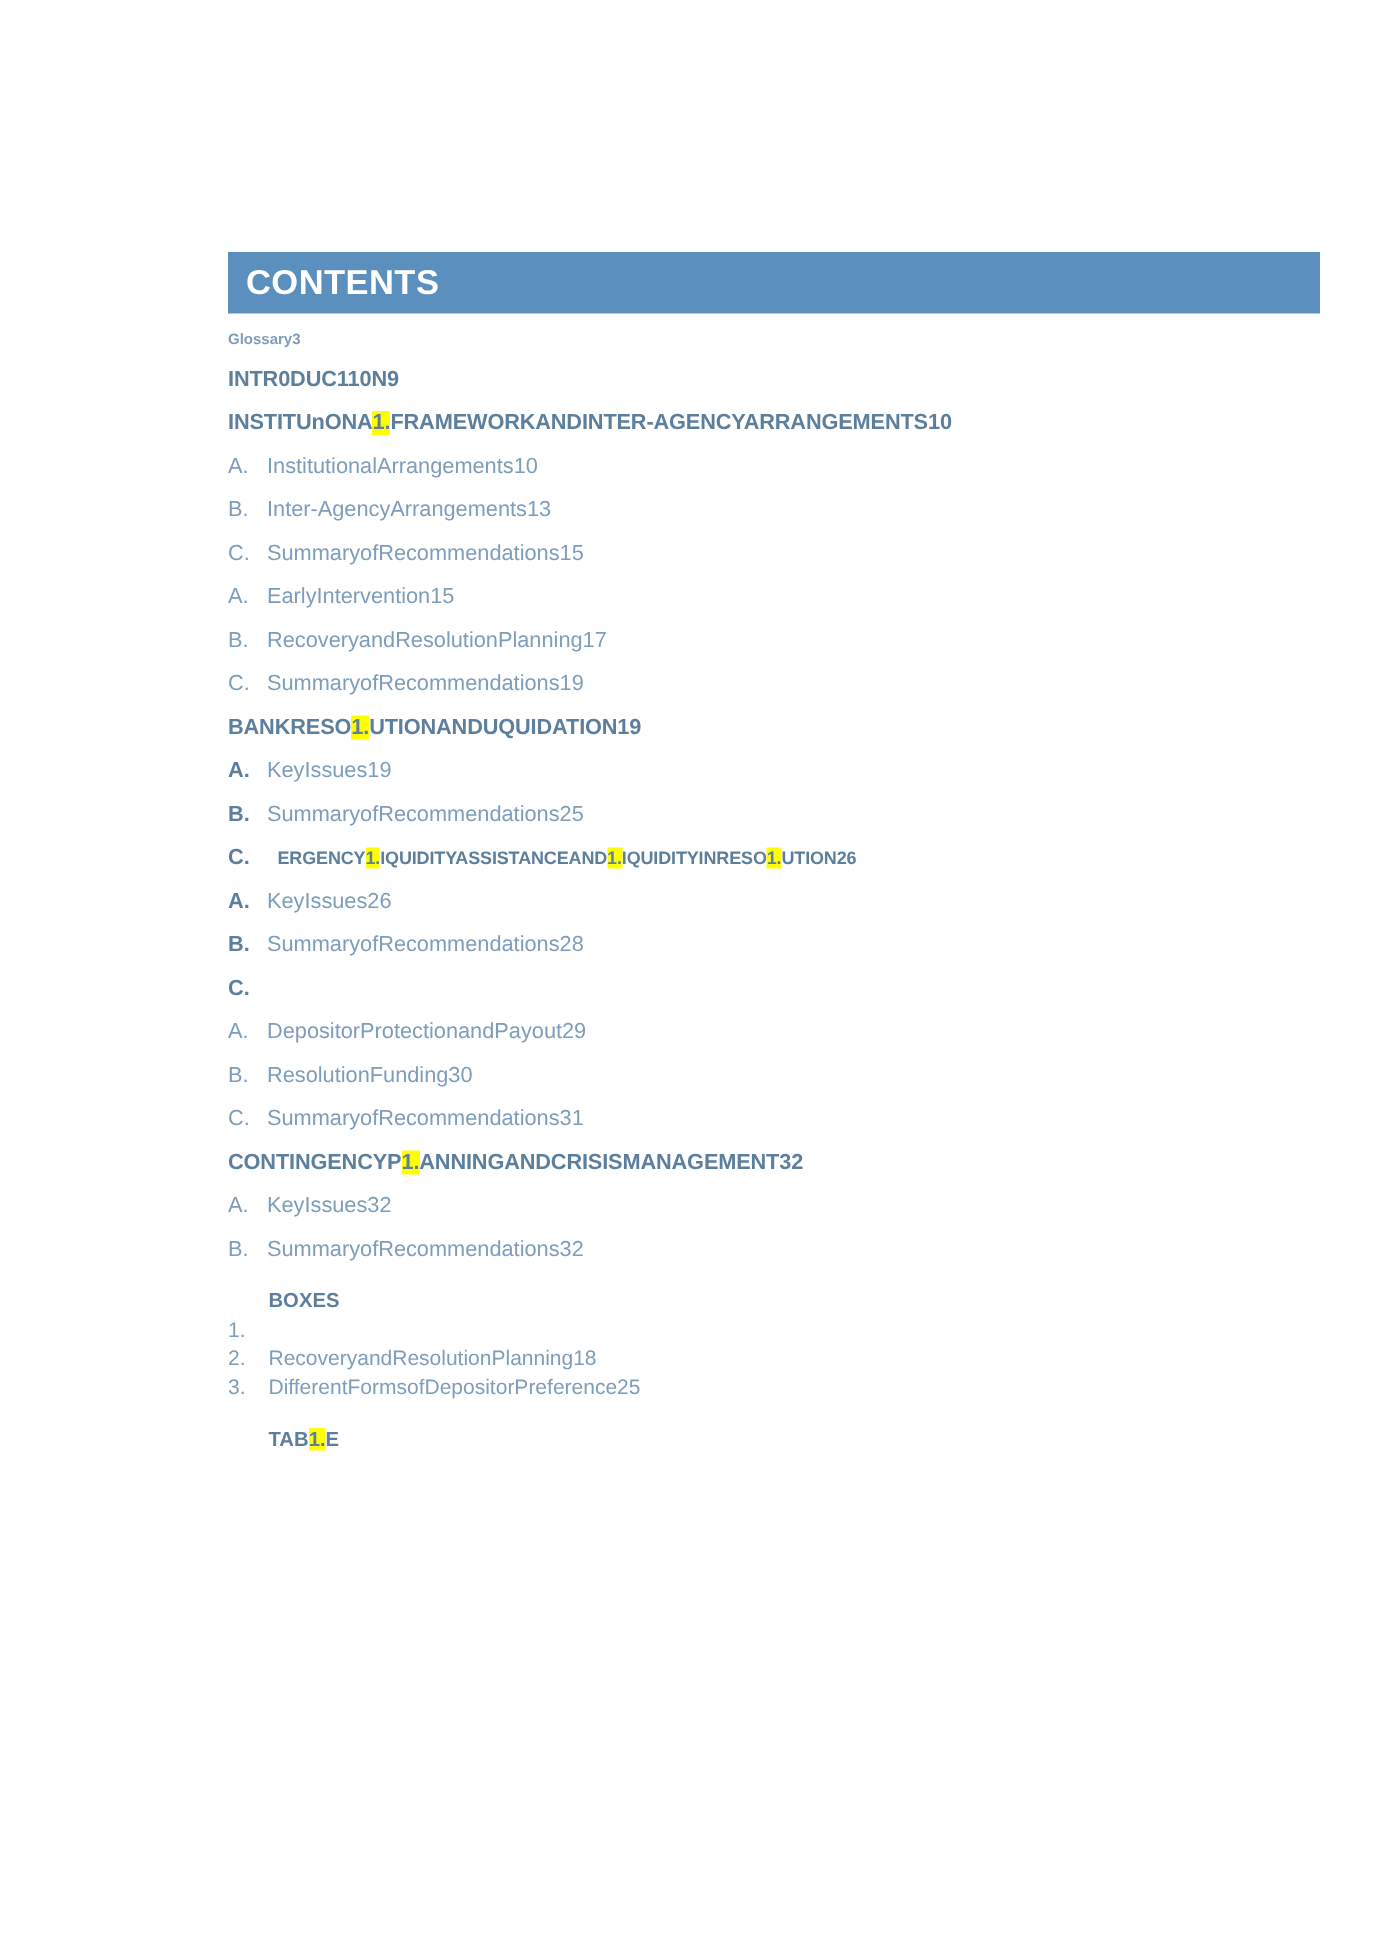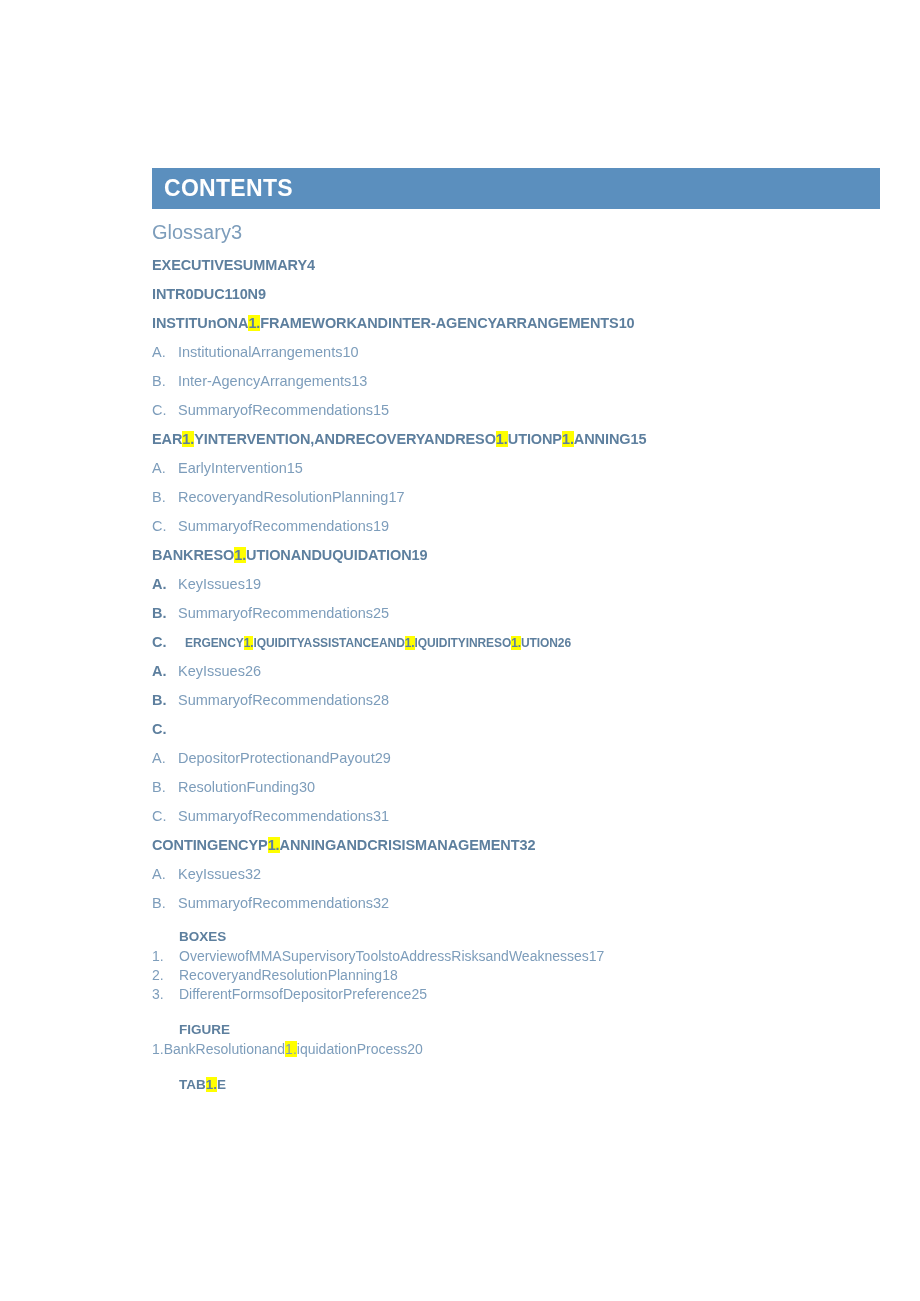--- a/index.html
+++ b/index.html
@@ -45,21 +45,22 @@
   }
 
   
   .toc-body { padding-top: 10px; }
 
   
   .row-plain {
     margin-top: 2px;
     margin-bottom: 13px;
     color: #7d9dbb;
-    font-size: 20px;
+    font-size: 10px;
+    font-weight: bold;
   }
 
   
   .row-heading {
     display: block;
     color: #5d7f9e;
     font-weight: bold;
     font-size: 14.5px;
     letter-spacing: -0.1px;
     margin-bottom: 13px;
@@ -153,23 +154,20 @@
     <div class="title-band">
       <span class="title-band-text">CONTENTS</span>
     </div>
 
     <div class="toc-body">
 
       <div class="row-plain">
         <span>Glossary3</span>
       </div>
 
-      <div class="row-heading">
-        <span>EXECUTIVESUMMARY4</span>
-      </div>
 
       <div class="row-heading">
         <span>INTR0DUC110N9</span>
       </div>
 
       <div class="row-heading">
         <span>INSTITUnONA</span><span class="hl">1.</span><span>FRAMEWORKANDINTER-AGENCYARRANGEMENTS10</span>
       </div>
       <div class="row-sub">
         <span class="marker">A.</span>
@@ -177,23 +175,20 @@
       </div>
       <div class="row-sub">
         <span class="marker">B.</span>
         <span>Inter-AgencyArrangements13</span>
       </div>
       <div class="row-sub">
         <span class="marker">C.</span>
         <span>SummaryofRecommendations15</span>
       </div>
 
-      <div class="row-heading">
-        <span>EAR</span><span class="hl">1.</span><span>YINTERVENTION,ANDRECOVERYANDRESO</span><span class="hl">1.</span><span>UTIONP</span><span class="hl">1.</span><span>ANNING15</span>
-      </div>
       <div class="row-sub">
         <span class="marker">A.</span>
         <span>EarlyIntervention15</span>
       </div>
       <div class="row-sub">
         <span class="marker">B.</span>
         <span>RecoveryandResolutionPlanning17</span>
       </div>
       <div class="row-sub">
         <span class="marker">C.</span>
@@ -250,36 +245,31 @@
       </div>
       <div class="row-sub">
         <span class="marker">B.</span>
         <span>SummaryofRecommendations32</span>
       </div>
 
       <div class="block">
         <div class="block-title">BOXES</div>
         <div class="num-row">
           <span class="marker">1.</span>
-          <span>OverviewofMMASupervisoryToolstoAddressRisksandWeaknesses17</span>
         </div>
         <div class="num-row">
           <span class="marker">2.</span>
           <span>RecoveryandResolutionPlanning18</span>
         </div>
         <div class="num-row">
           <span class="marker">3.</span>
           <span>DifferentFormsofDepositorPreference25</span>
         </div>
       </div>
 
-      <div class="block">
-        <div class="block-title">FIGURE</div>
-        <div class="flat-row"><span>1.BankResolutionand</span><span class="hl">1.</span><span>iquidationProcess20</span></div>
-      </div>
 
       <div class="block">
         <div class="block-title"><span>TAB</span><span class="hl">1.</span><span>E</span></div>
       </div>
 
     </div>
   </div>
 </div>
 
 </body></html>

